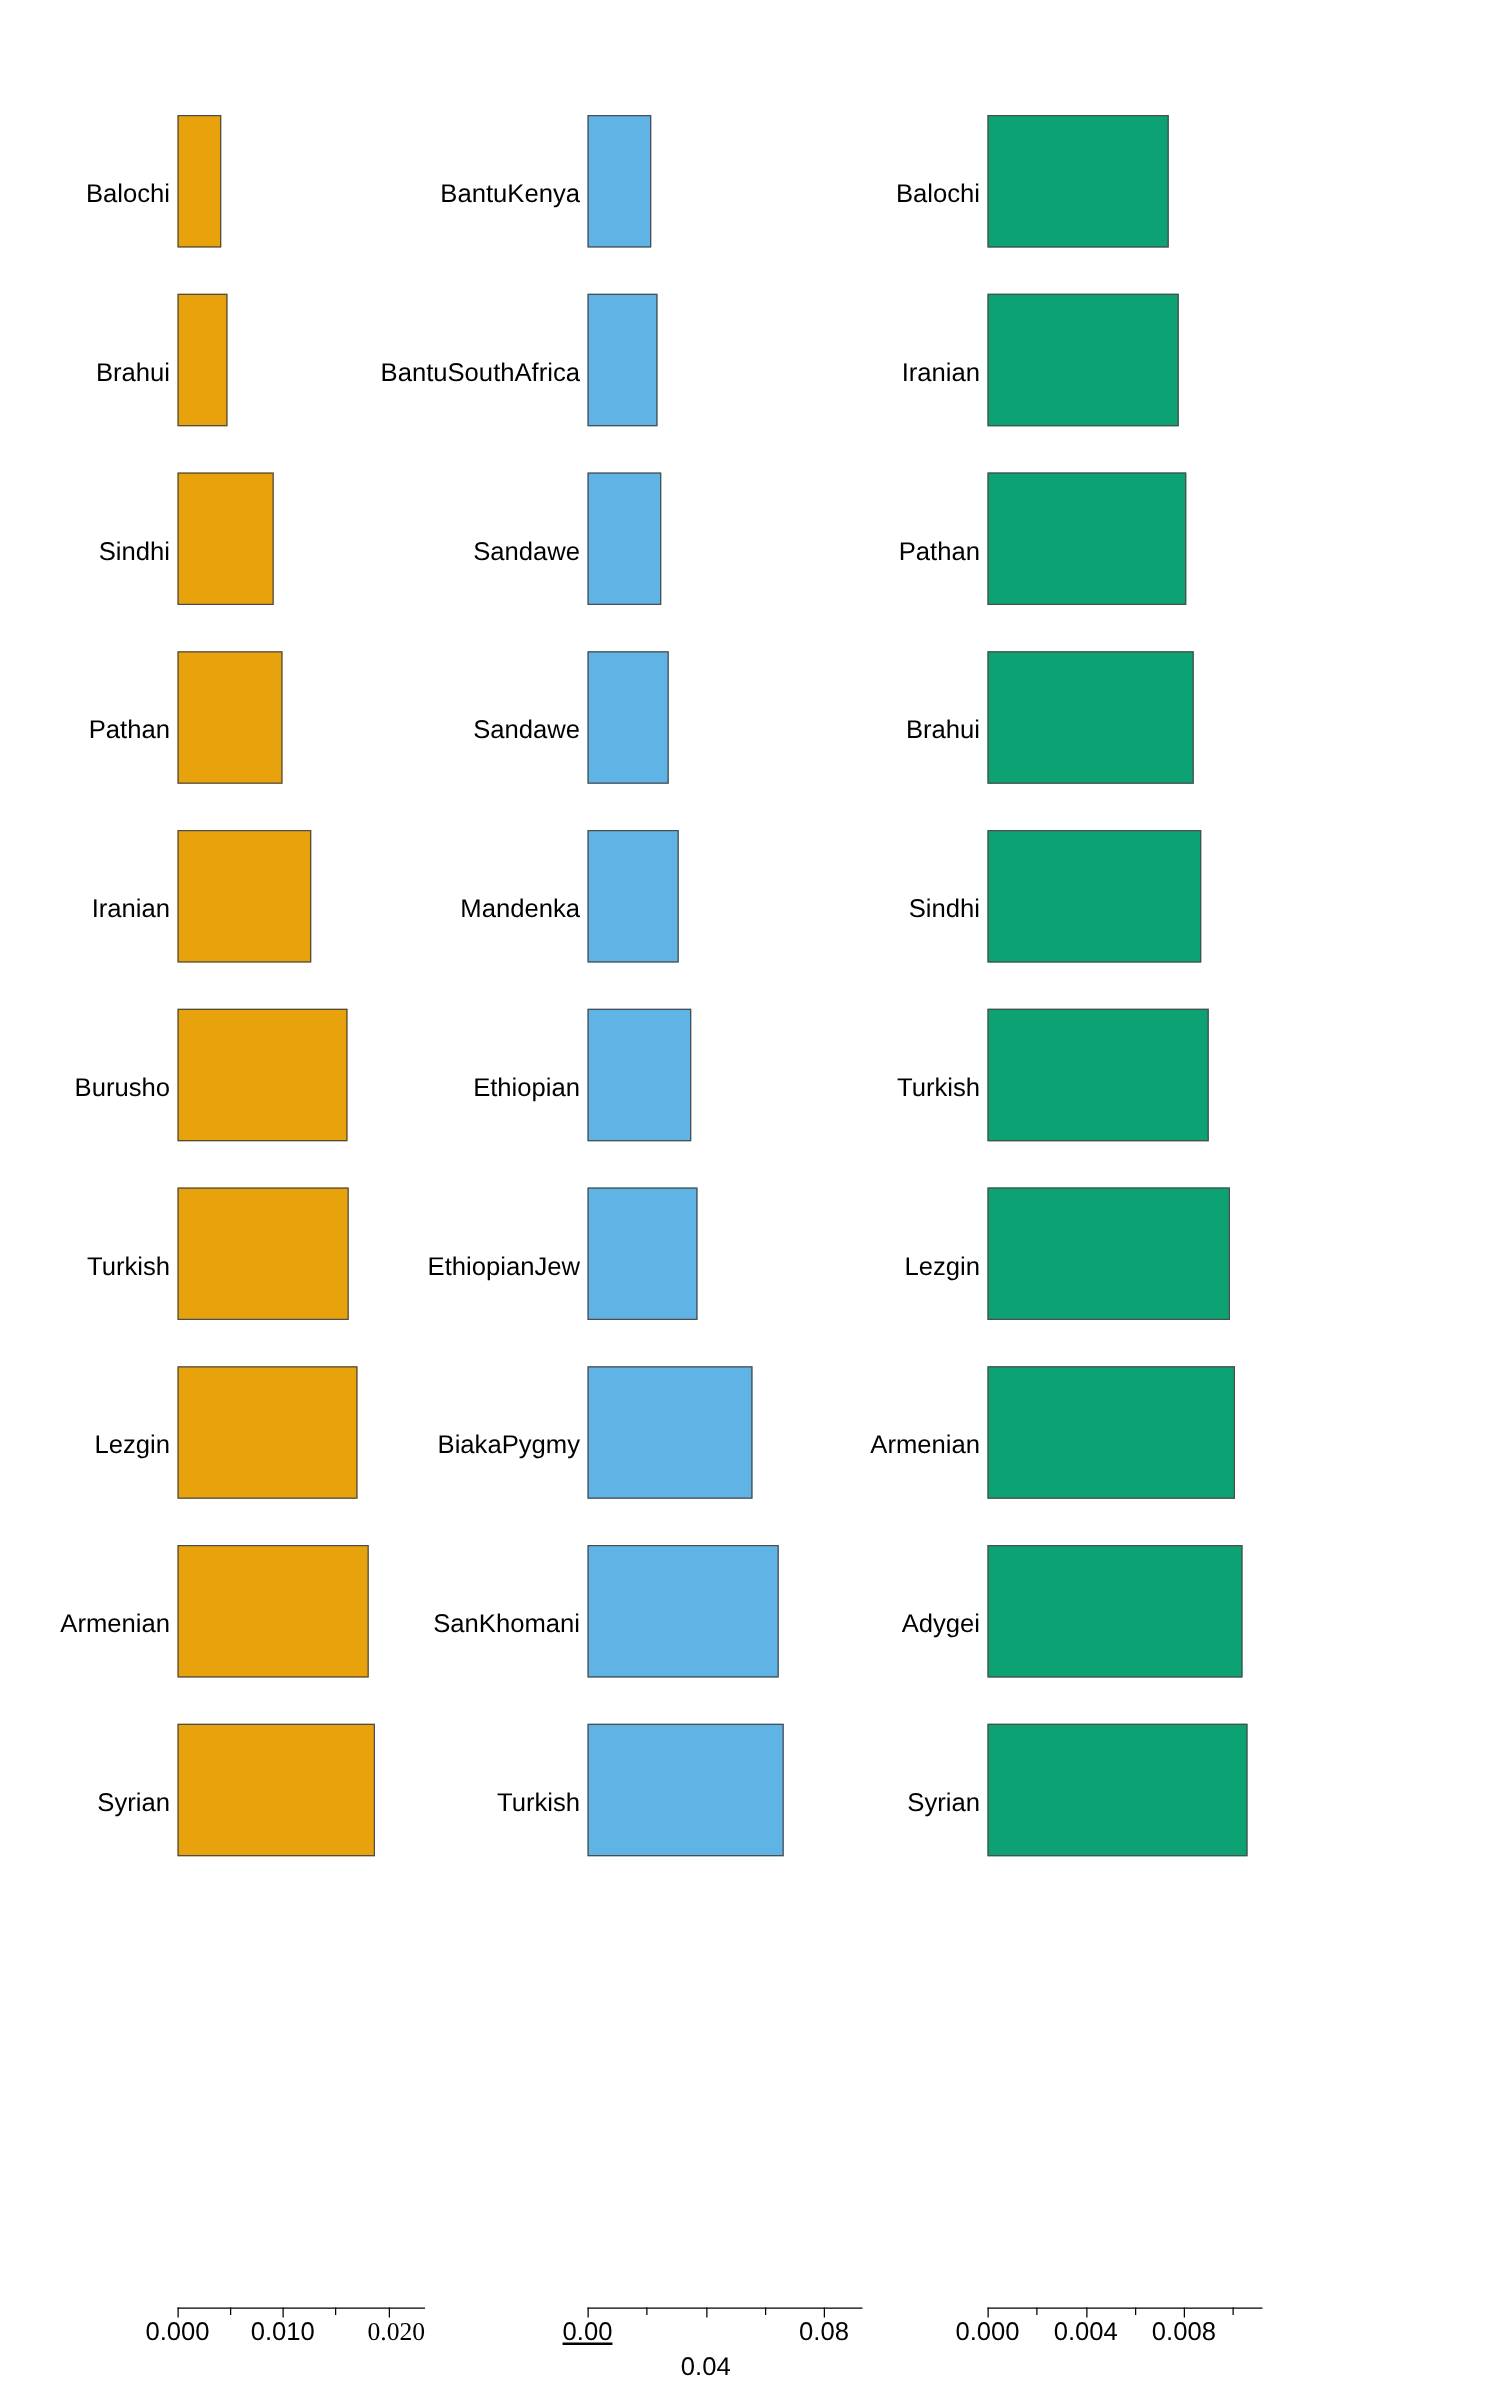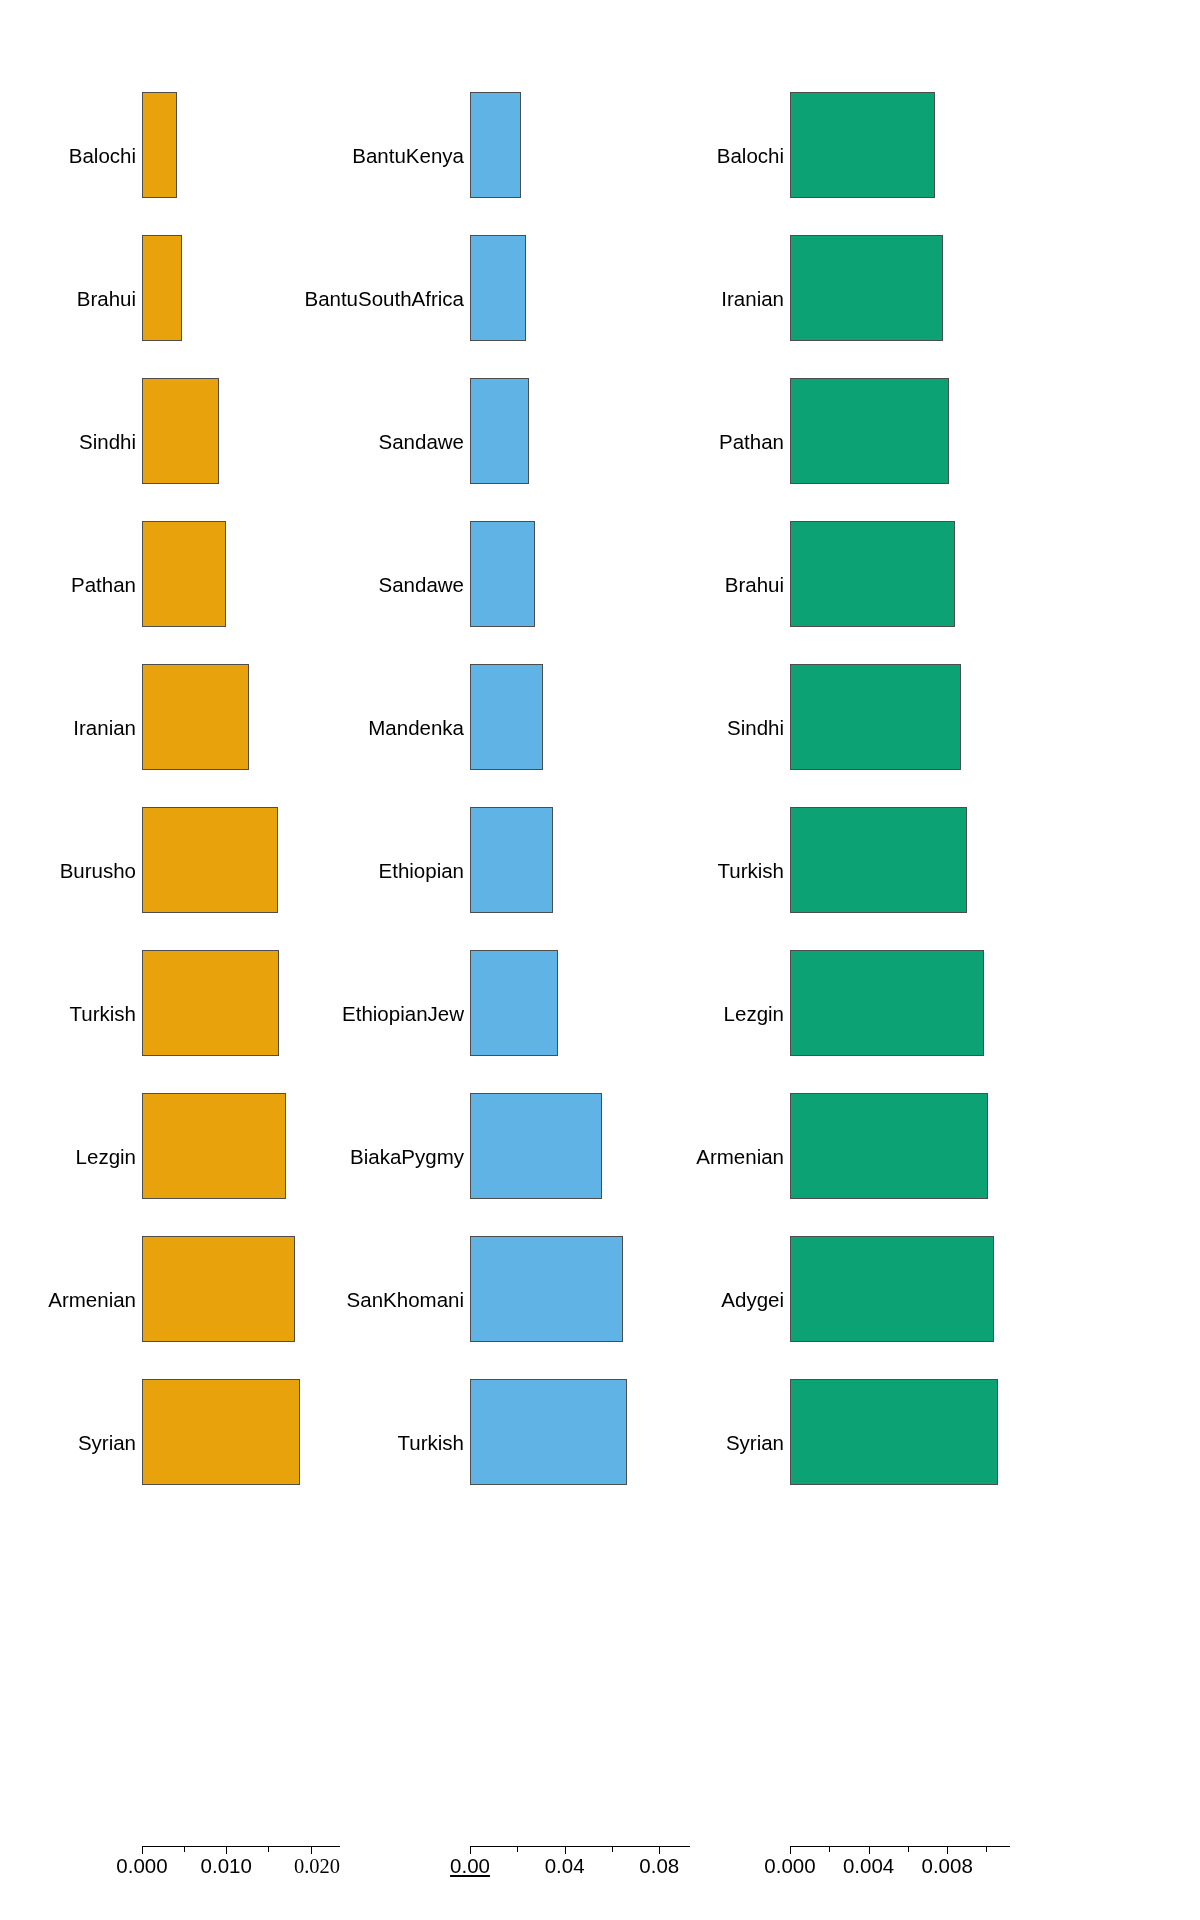--- a/index.html
+++ b/index.html
@@ -167,21 +167,21 @@
         <div class="row">
           <div class="label">Turkish</div>
           <div class="bar" style="background: rgb(95, 180, 229); width: 157.312px;"></div>
         </div>
       </div>
     <div class="axis">
         <div class="line" style="left: 70px; width: 220px;"></div>
         <div class="tick" style="left: 70px;"></div>
         <div class="ticklabel" style="left: 70px; text-decoration: underline;">0.00</div>
         <div class="tick" style="left: 164.624px;"></div>
-        <div class="ticklabel" style="left: 164.624px;">0.04</div>
+        <div class="ticklabel" style="left: 164.624px; margin-top: 28px;">0.04</div>
         <div class="tick" style="left: 259.247px;"></div>
         <div class="ticklabel" style="left: 259.247px;">0.08</div>
         <div class="tick minor" style="left: 117.312px;"></div>
         <div class="tick minor" style="left: 211.935px;"></div>
       </div>
   </div>
 
   <div class="panel panel-3">
     <div class="rows">
         <div class="row">

